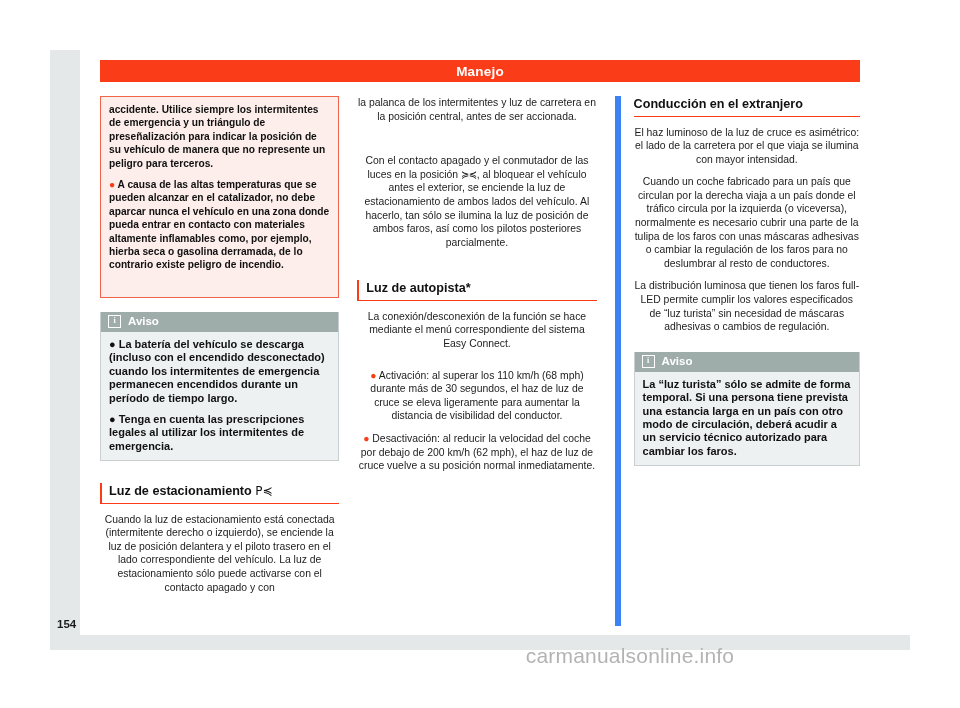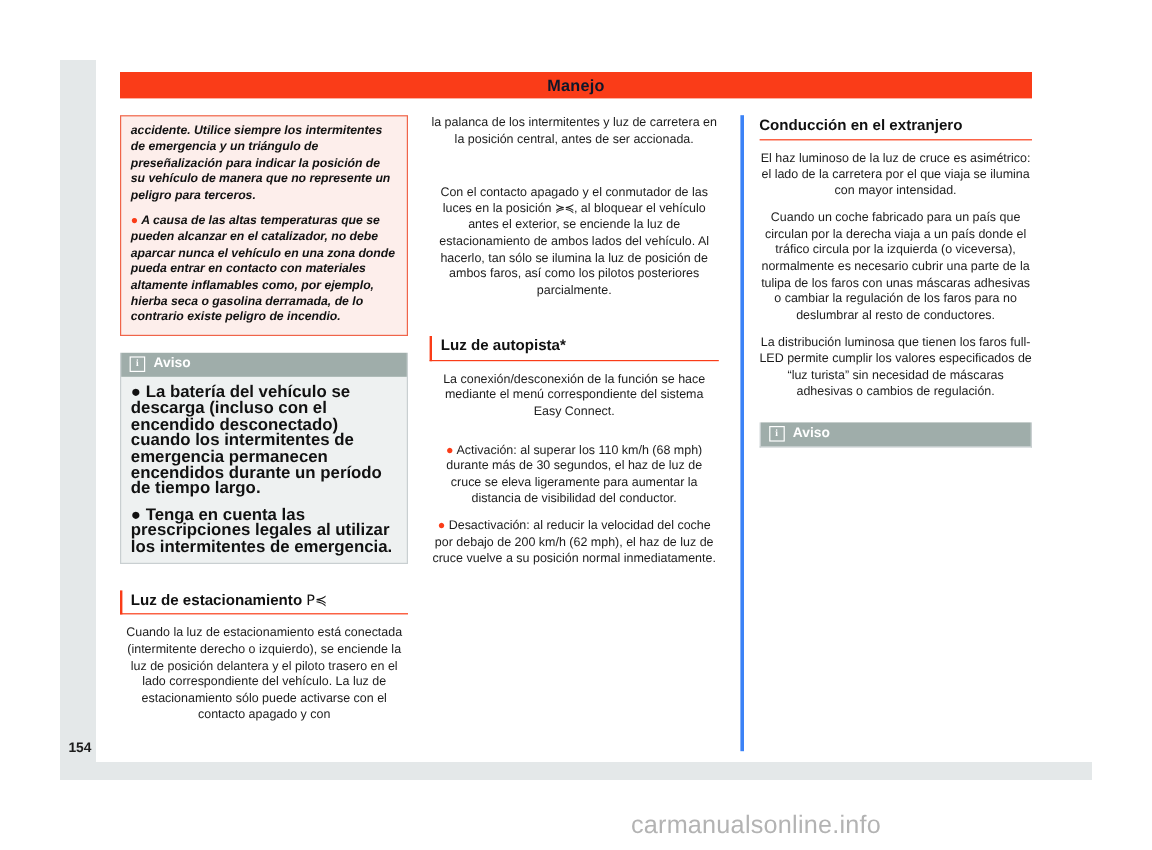--- a/index.html
+++ b/index.html
@@ -30,21 +30,21 @@
     height: 585px;
     background: #ffffff;
   }
   .title-bar {
     position: absolute;
     left: 100px;
     top: 60px;
     width: 760px;
     height: 22px;
     background: #fa3c18;
-    color: #0f172a;
+    color: #ffffff;
     font-size: 13.5px;
     font-weight: 600;
     letter-spacing: .2px;
     display: flex;
     align-items: center;
     justify-content: center;
   }
   .columns {
     position: absolute;
     left: 100px;
@@ -53,21 +53,21 @@
     height: 530px;
     display: flex;
     gap: 18px;
   }
   .col {
     width: 241px;
     position: relative;
   }
   .col-3 {
     padding-left: 13px;
-    border-left: 3px solid #3b82f6;
+    border-left: 6px solid #3b82f6;
     width: 228px;
   }
 
   
   p.body {
     margin: 0 0 9px 0;
     font-size: 10.4px;
     line-height: 13.6px;
     color: #1c1c1c;
     text-align: center;
@@ -80,23 +80,22 @@
     background: #fdeeeb;
     padding: 6px 8px 7px 8px;
     box-sizing: border-box;
   }
   .warn-box p {
     margin: 0 0 8px 0;
     font-size: 10.2px;
     line-height: 13.4px;
     font-weight: 700;
     color: #111111;
-    font-style: italic;
-  }
-  .warn-box p:last-child { margin-bottom: 0; }
+  }
+  .warn-box p:last-child { margin-bottom: 18px; }
   .bullet-red {
     color: #fa3c18;
     font-weight: 700;
   }
 
   
   .note-box {
     border: 1px solid #c9cfd1;
     border-top: none;
     background: #eef1f1;
@@ -123,21 +122,21 @@
     font-size: 8px;
     font-weight: 700;
     line-height: 1;
     font-family: "Liberation Serif", serif;
   }
   .note-body {
     padding: 6px 8px 7px 8px;
   }
   .note-body p {
     margin: 0 0 8px 0;
-    font-size: 14px;
+    font-size: 11px;
     line-height: 13.4px;
     font-weight: 700;
     color: #111111;
   }
   .note-body p:last-child { margin-bottom: 0; }
   .bullet-dark { color: #111111; font-weight: 700; }
 
   
   .heading {
     border-left: 2.5px solid #fa3c18;
@@ -174,21 +173,21 @@
     top: 618px;
     font-size: 11.5px;
     font-weight: 700;
     color: #1c1c1c;
     text-align: center;
   }
   
   .watermark {
     position: absolute;
     left: 0;
-    top: 676px;
+    top: 644px;
     width: 960px;
     text-align: center;
     padding-right: 10px;
     box-sizing: border-box;
     font-size: 21px;
     color: #b3b3b3;
     letter-spacing: .2px;
   }
   .watermark-inner {
     display: inline-block;
@@ -263,20 +262,23 @@
     <p class="body">Cuando un coche fabricado para un país que circulan por la derecha viaja a un país donde el tráfico circula por la izquierda (o viceversa), normalmente es necesario cubrir una parte de la tulipa de los faros con unas máscaras adhesivas o cambiar la regulación de los faros para no deslumbrar al resto de conductores.</p>
     <p class="body">La distribución luminosa que tienen los faros full-LED permite cumplir los valores especificados de “luz turista” sin necesidad de máscaras adhesivas o cambios de regulación.</p>
 
     <div class="spacer-sm"></div>
 
     <div class="note-box">
       <div class="note-head">
         <span class="info-icon">i</span>
         <span>Aviso</span>
       </div>
+      <div class="note-body">
+        <p>La “luz turista” sólo se admite de forma temporal. Si una persona tiene prevista una estancia larga en un país con otro modo de circulación, deberá acudir a un servicio técnico autorizado para cambiar los faros.</p>
+      </div>
     </div>
 
   </div>
 
 </div>
 
 <div class="page-num">154</div>
 
 <div class="watermark">
   <span class="watermark-inner">carmanualsonline.info</span>

